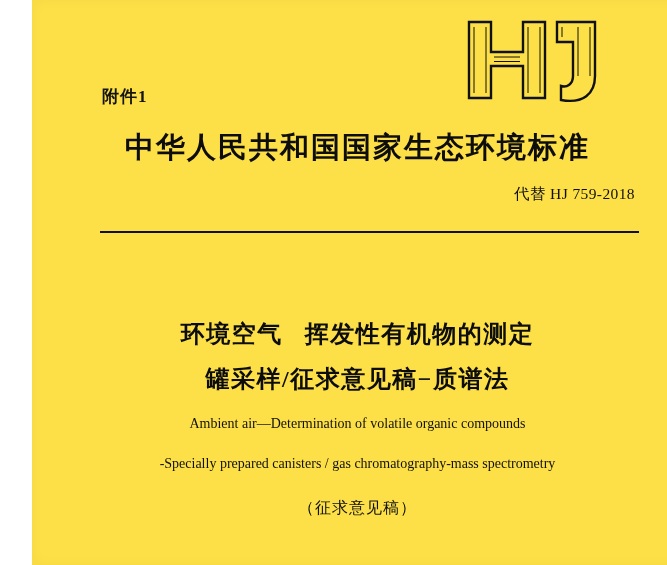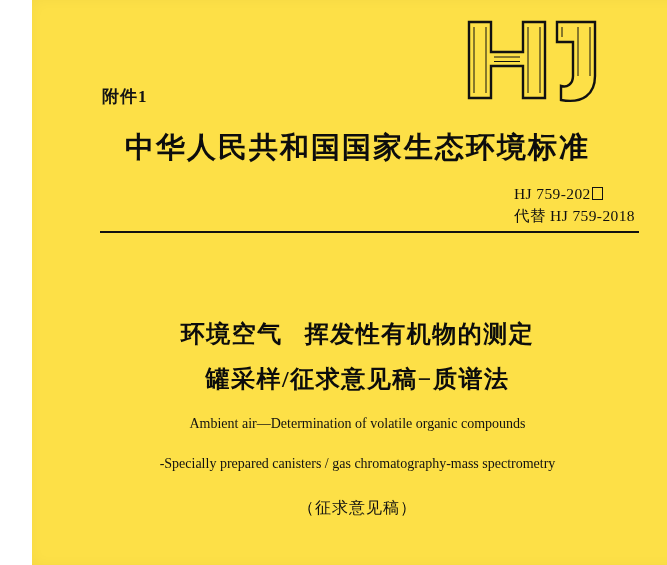--- a/index.html
+++ b/index.html
@@ -171,23 +171,20 @@
       <path d="M96 4 L96 24 L112 24 L112 58 C112 66 106 70 100 68 L100 82 C122 86 134 76 134 58 L134 4 Z" stroke="#111" stroke-width="2.4" fill="none"></path>
       <path d="M101 9 L101 19" stroke="#111" stroke-width="1"></path>
       <path d="M117 9 L117 58" stroke="#111" stroke-width="1"></path>
       <path d="M129 9 L129 58" stroke="#111" stroke-width="1"></path>
     </svg>
   </div>
 
   <div class="std-title">中华人民共和国国家生态环境标准</div>
 
   <div class="std-codes">
-    <div class="code-line">
-      <span>HJ 759-202</span><span class="box-glyph"></span>
-    </div>
     <div class="code-line">代替 HJ  759-2018</div>
   </div>
 
   <div class="rule-wrap">
     <div class="rule-thick"></div>
   </div>
 
   <div class="main-title">
     <div class="line1">
       <span>环境空气</span><span class="gap-wide"></span><span>挥发性有机物的测定</span>

